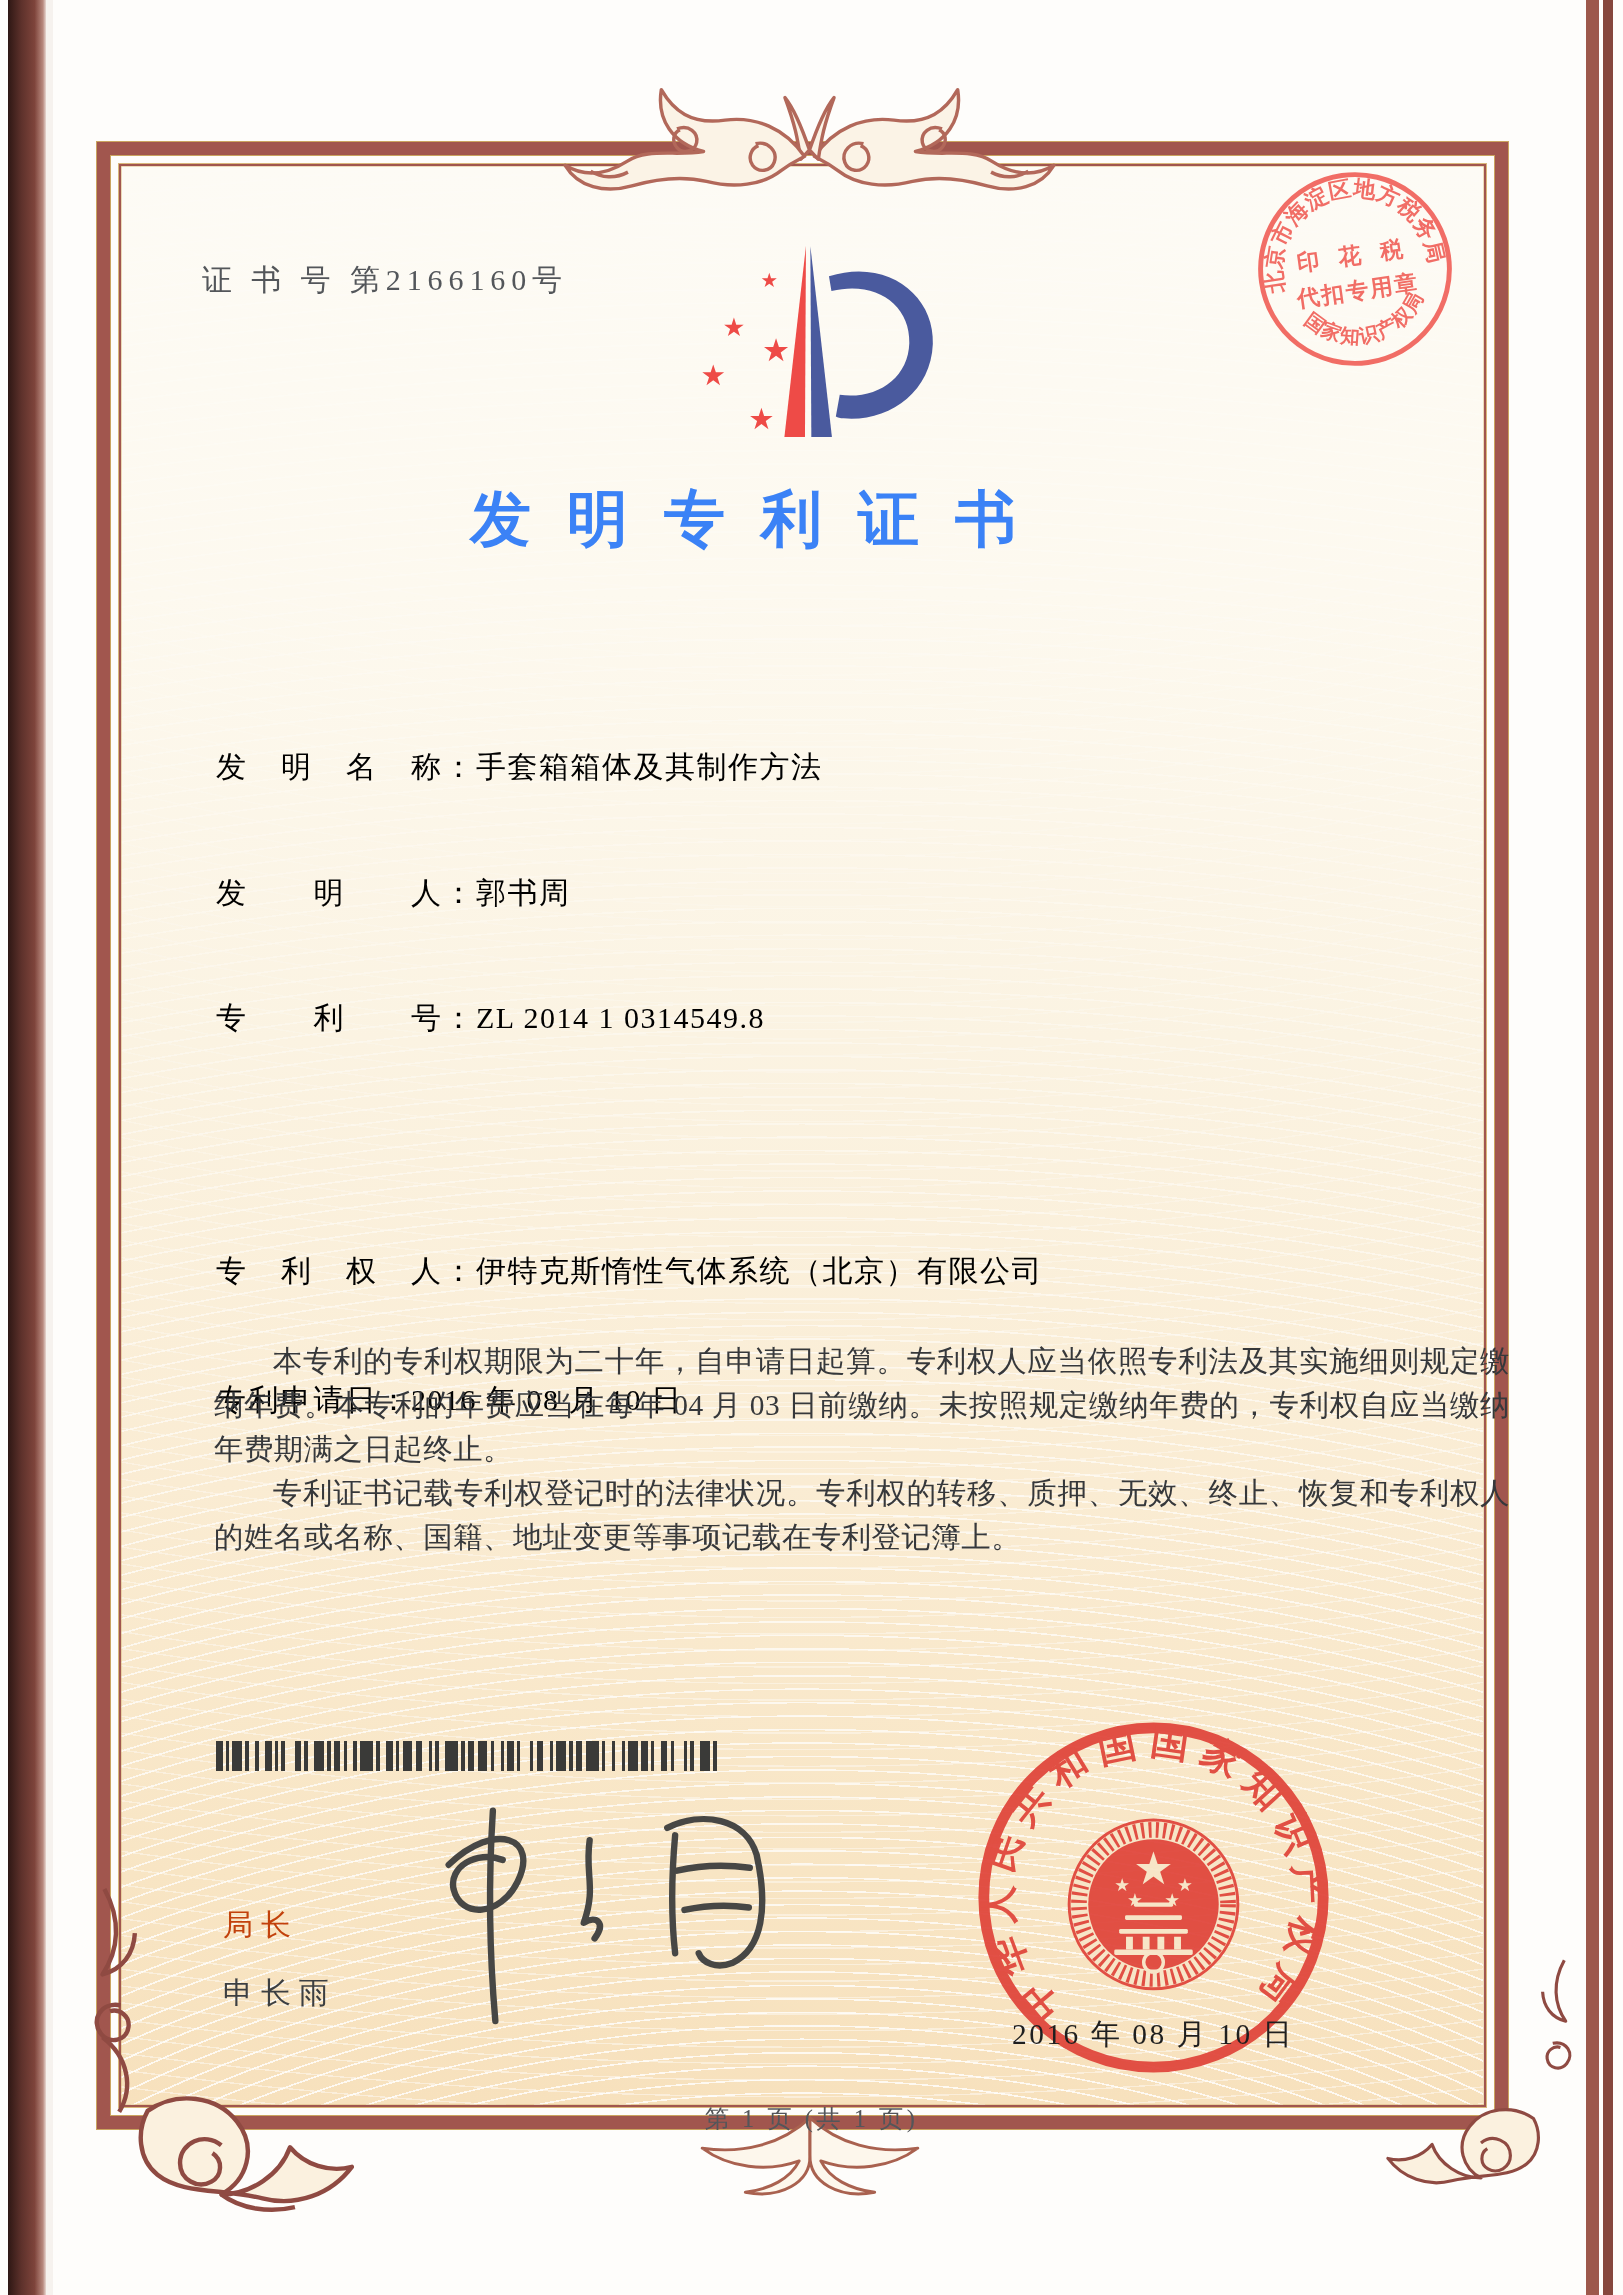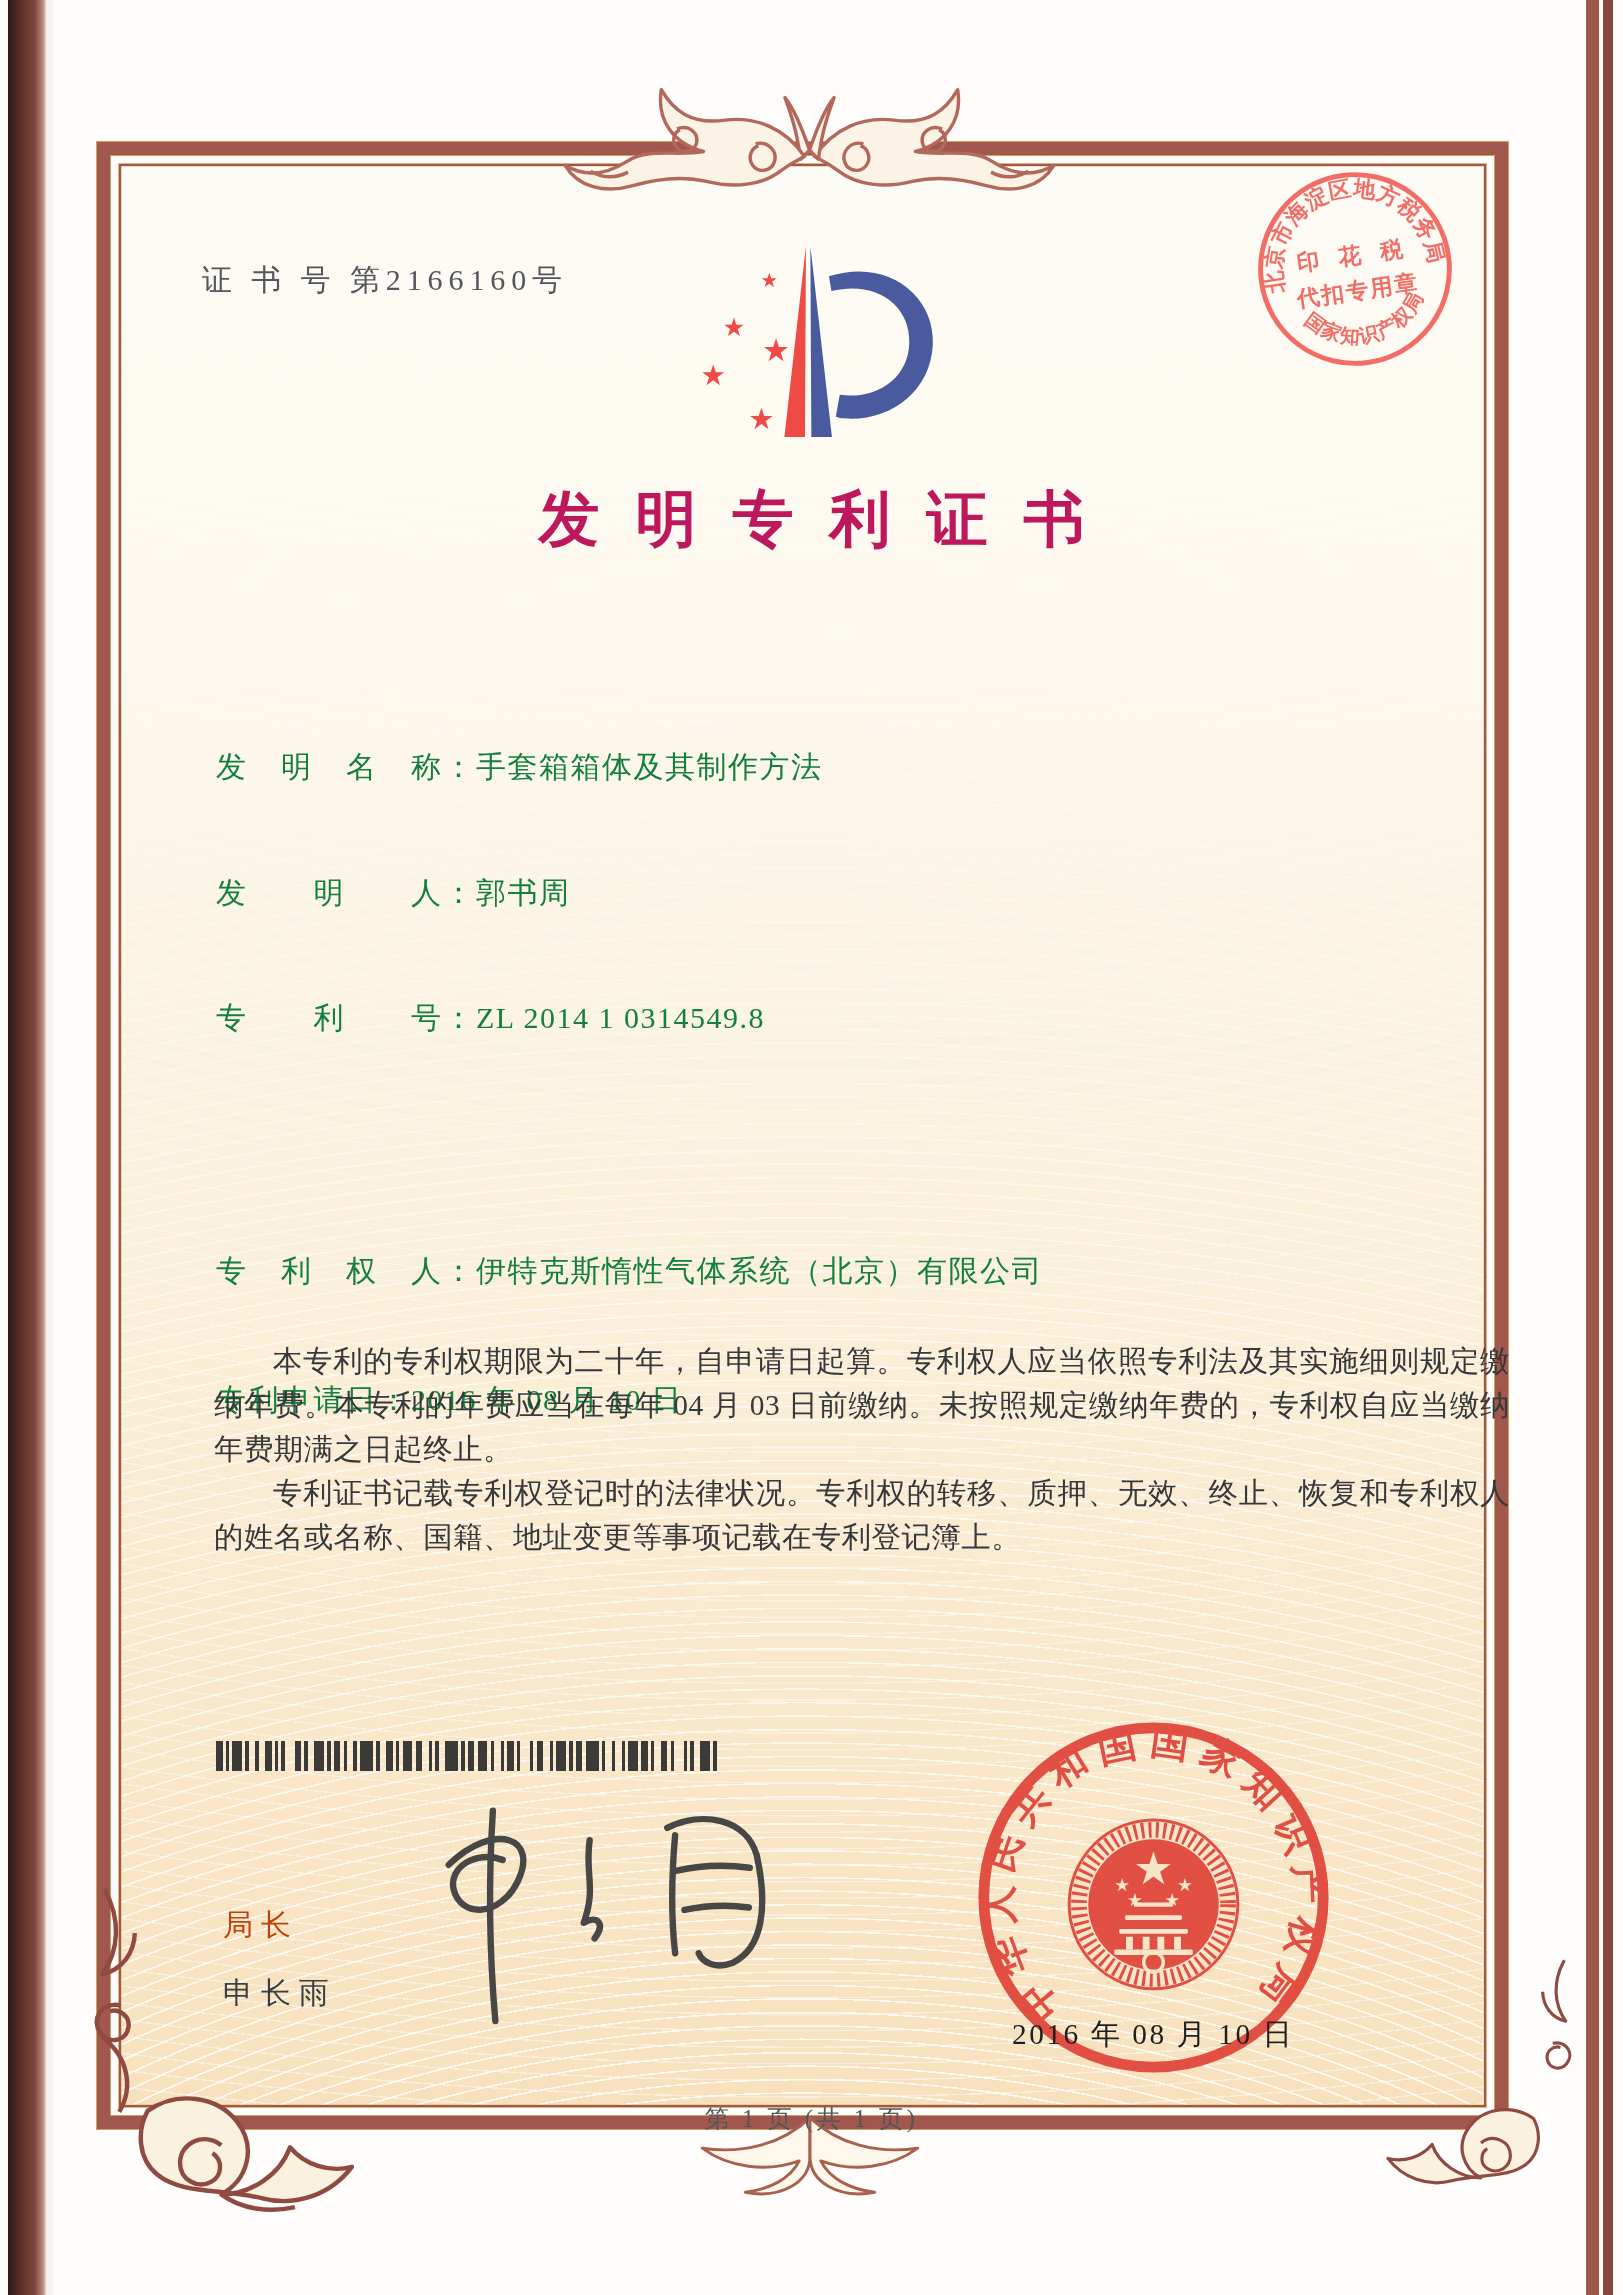--- a/index.html
+++ b/index.html
@@ -42,25 +42,25 @@
     -webkit-mask-image:linear-gradient(180deg,rgba(0,0,0,.18) 0%,rgba(0,0,0,.35) 40%,rgba(0,0,0,.8) 70%,#000 100%);
     mask-image:linear-gradient(180deg,rgba(0,0,0,.18) 0%,rgba(0,0,0,.35) 40%,rgba(0,0,0,.8) 70%,#000 100%);
   }
   .cert-no{
     position:absolute;left:202px;top:260px;
     font-size:30px;color:#53565a;letter-spacing:5.9px;white-space:nowrap;
   }
   .logo{position:absolute;left:682px;top:227px;}
   .tax-stamp{position:absolute;left:1237px;top:151px;opacity:.92;}
   .title{
-    position:absolute;left:0;top:479px;width:1623px;text-align:center;
-    font-size:61px;color:#be185d;letter-spacing:36px;text-indent:36px;
+    position:absolute;left:0;top:479px;width:1486px;text-align:center;
+    font-size:61px;color:#3b82f6;letter-spacing:36px;text-indent:36px;
     font-weight:bold;white-space:nowrap;
   }
-  .row{position:absolute;left:216px;font-size:30px;color:#15803d;white-space:nowrap;}
+  .row{position:absolute;left:216px;font-size:30px;color:#000000;white-space:nowrap;}
   .row .lab{letter-spacing:2.5px;}
   .row .val{letter-spacing:1.5px;}
   .r0{top:747px;} .r1{top:873px;} .r2{top:998px;}
   .r3{top:1125px;} .r4{top:1251px;} .r5{top:1380px;}
   .body-text{
     position:absolute;left:214px;top:1339px;width:1296px;
     font-size:29.4px;line-height:44px;color:#36383b;text-align:justify;
     letter-spacing:0.5px;
   }
   .body-text p{margin:0;text-indent:2em;}

